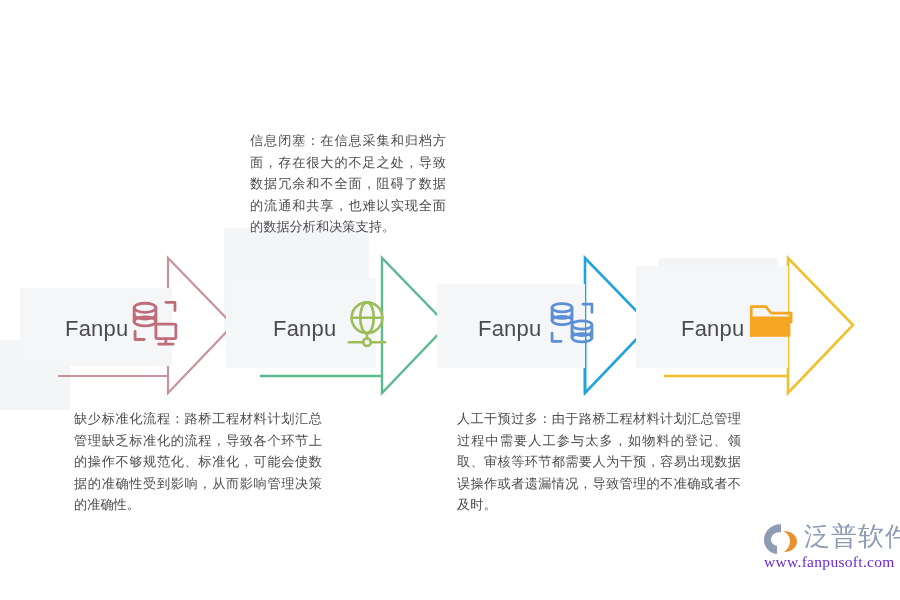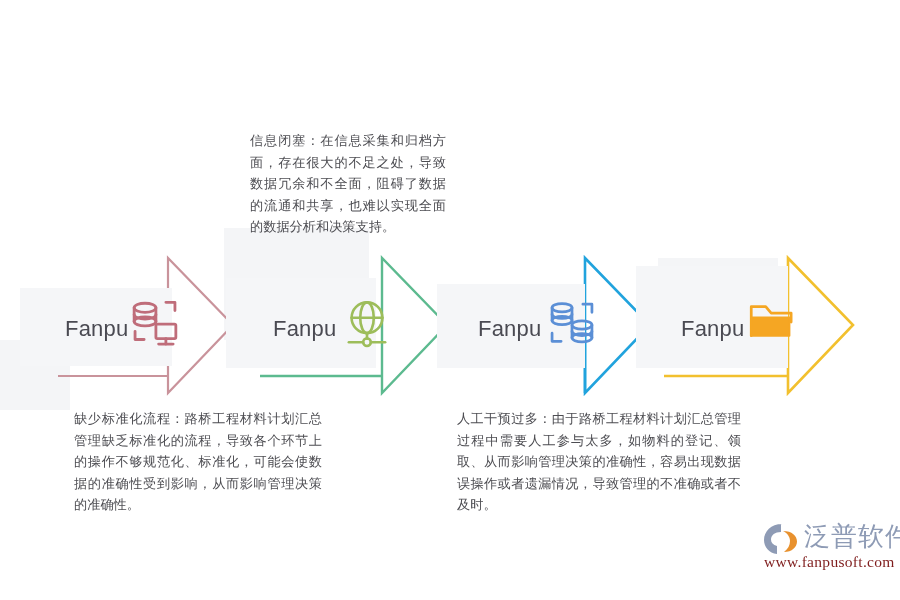--- a/index.html
+++ b/index.html
@@ -102,21 +102,21 @@
     letter-spacing: 1px;
     white-space: nowrap;
     font-family: "Liberation Sans", "DejaVu Sans", sans-serif;
     font-weight: 500;
   }
   .logo-url {
     position: absolute;
     left: 4px;
     top: 34px;
     font-size: 15.5px;
-    color: #7f1d1d;
+    color: #6d28d9;
     letter-spacing: .3px;
     white-space: nowrap;
     font-family: "Liberation Serif", "DejaVu Serif", serif;
   }
 </style>
 </head>
 <body>
 
 <div id="stage">
 
@@ -216,21 +216,21 @@
         <path d="M 8 46 L 8 26 L 50 26 L 50 46 Z" fill="#f5a623" stroke="#f5a623" stroke-width="2.4" stroke-linejoin="round"></path>
       </svg>
     </div>
   </div>
 
   <div class="text-block" style="left:250px; top:130px; width:196px;">信息闭塞：在信息采集和归档方面，存在很大的不足之处，导致数据冗余和不全面，阻碍了数据的流通和共享，也难以实现全面的数据分析和决策支持。</div>
 
 
   <div class="text-block" style="left:30px; top:408px; width:248px;margin-left:44px;">缺少标准化流程：路桥工程材料计划汇总管理缺乏标准化的流程，导致各个环节上的操作不够规范化、标准化，可能会使数据的准确性受到影响，从而影响管理决策的准确性。</div>
 
-  <div class="text-block" style="left:457px; top:408px; width:284px;">人工干预过多：由于路桥工程材料计划汇总管理过程中需要人工参与太多，如物料的登记、领取、从而影响管理决策的准确性，容易出现数据误操作或者遗漏情况，导致管理的不准确或者不及时。</div>
+  <div class="text-block" style="left:457px; top:408px; width:284px;">人工干预过多：由于路桥工程材料计划汇总管理过程中需要人工参与太多，如物料的登记、领取、审核等环节都需要人为干预，容易出现数据误操作或者遗漏情况，导致管理的不准确或者不及时。</div>
 
   <div class="logo-wrap">
     <div class="logo-mark">
       <svg viewBox="0 0 40 34" style="width:40px;height:34px;display:block;">
         <path d="M 20 2 C 9 2 2 9.5 2 18 C 2 25 7 31 15 32 L 15 24
                  C 11 23 9 20.5 9 17.5 C 9 13 13 10 19 10 L 19 2 Z" fill="#8e9bb5"></path>
         <path d="M 21 9 C 30 9 35 14 35 19.5 C 35 25 30 30 22 30
                  C 26 27 28 23 28 19 C 28 14.5 25 11 21 9 Z" fill="#e8912e"></path>
       </svg>
     </div>

